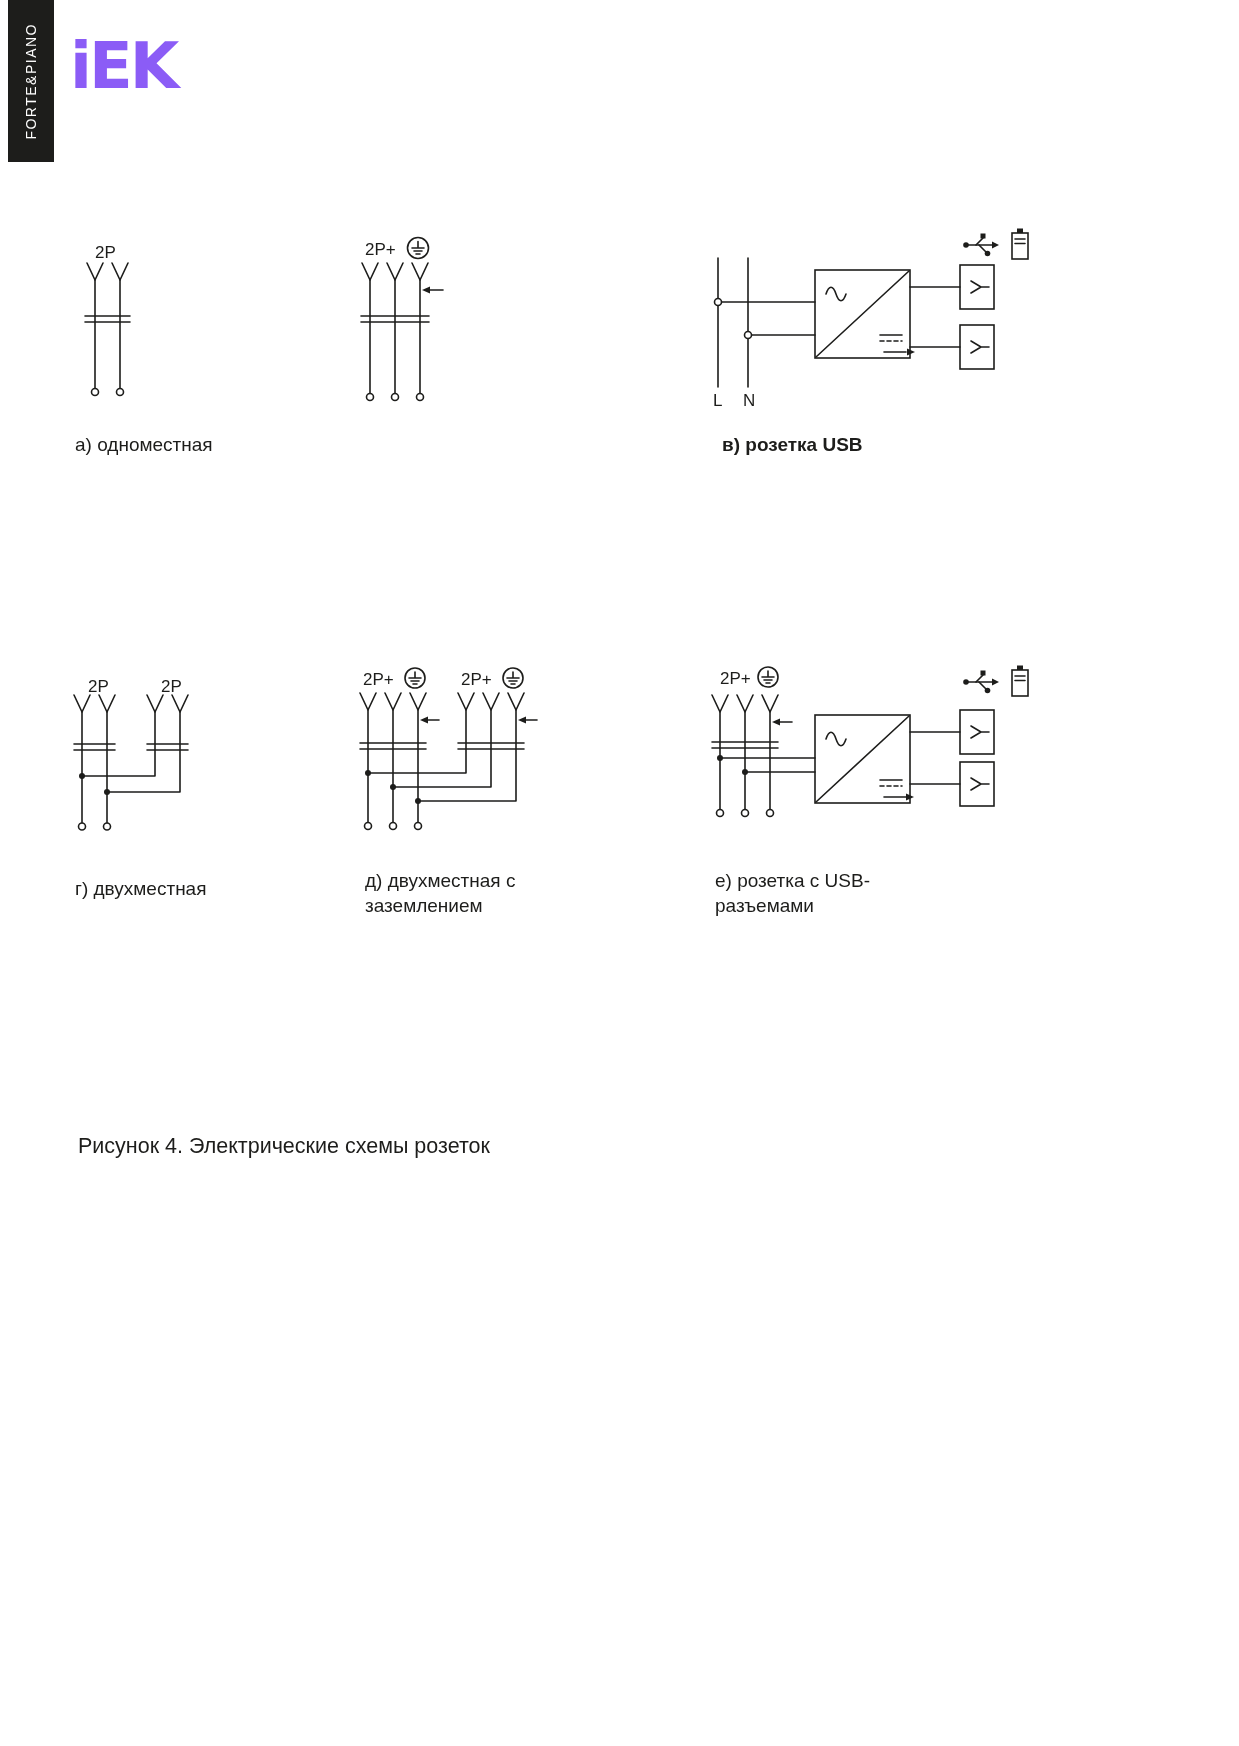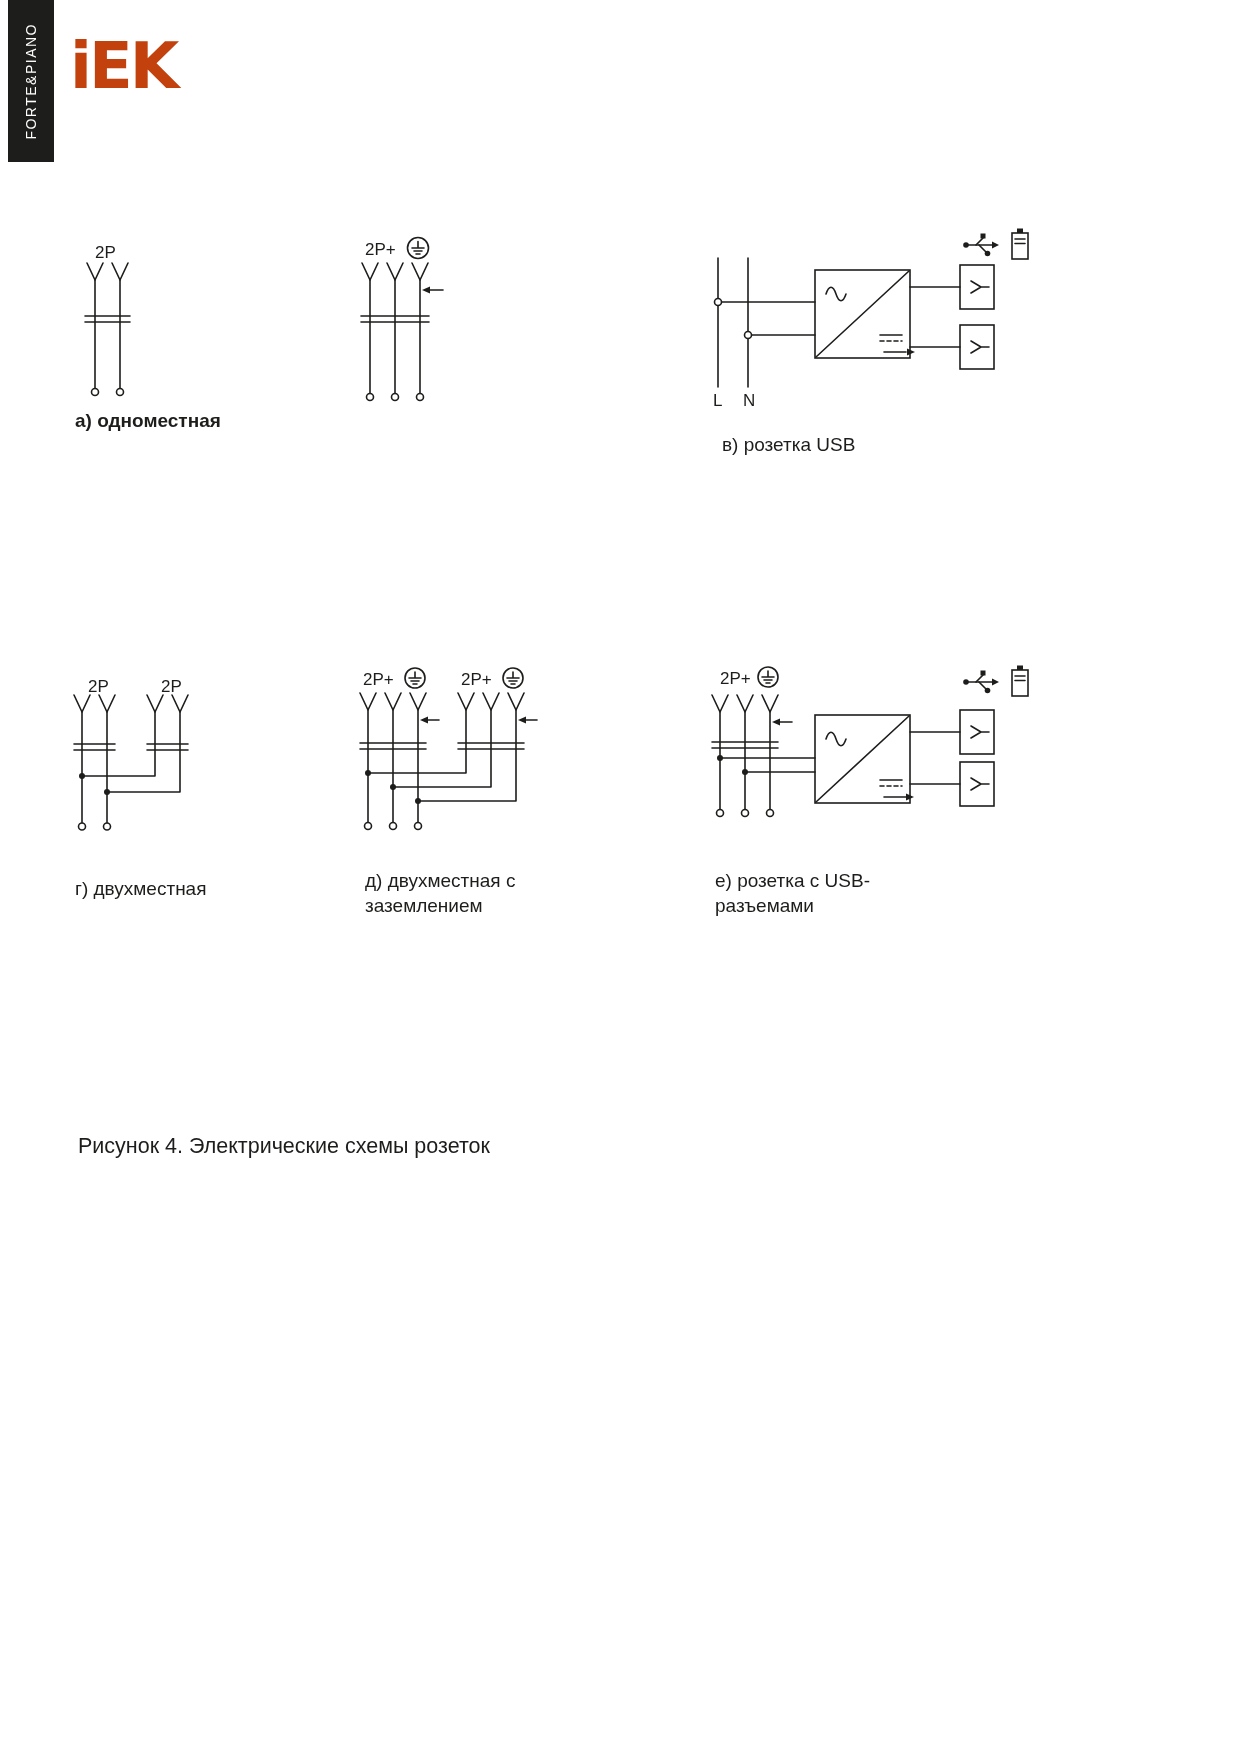--- a/index.html
+++ b/index.html
@@ -6,21 +6,21 @@
   html,body { background:#ffffff; }
   body { font-family:"Liberation Sans", sans-serif; color:#1d1d1b; }
   .page { position:relative; width:1239px; height:1746px; background:#ffffff; margin:0 auto; overflow:hidden; }
 
   .brand-bar { position:absolute; left:8px; top:0; width:46px; height:162px; background:#1d1d1b;
                display:flex; align-items:center; justify-content:center; }
   .brand-text { color:#ffffff; font-size:14px; font-weight:500; letter-spacing:1.5px;
                 writing-mode:vertical-rl; transform:rotate(180deg); white-space:nowrap; }
 
   .logo { position:absolute; left:70px; top:34px; font-family:"DejaVu Sans", sans-serif;
-          font-weight:900; font-size:64px; letter-spacing:-3px; color:#c2410c; line-height:1; }
+          font-weight:900; font-size:64px; letter-spacing:-3px; color:#8b5cf6; line-height:1; }
 
   svg.diag { position:absolute; overflow:visible; }
   .wire { stroke:#1d1d1b; stroke-width:1.6; fill:none; stroke-linecap:round; }
   .term { stroke:#1d1d1b; stroke-width:1.6; fill:#ffffff; }
   .dot  { fill:#1d1d1b; stroke:none; }
   .ah   { fill:#1d1d1b; stroke:none; }
   .dtext { font-family:"Liberation Sans", sans-serif; font-size:17px; fill:#1d1d1b; }
 
   .cap { position:absolute; font-size:19px; line-height:1.32; color:#1d1d1b; }
   .figcap { position:absolute; left:78px; top:1134px; font-size:21.5px; color:#1d1d1b; }
@@ -192,21 +192,21 @@
       <path class="wire" d="M281,24 L288,31"></path>
       <circle class="ah" cx="289.5" cy="32.5" r="2.8"></circle>
     </g>
     <g>
       <rect class="wire" x="314" y="12" width="16" height="26"></rect>
       <rect class="ah" x="319" y="7.5" width="6" height="4.5"></rect>
       <path class="wire" d="M317,18 H327 M317,22.5 H327"></path>
     </g>
   </svg>
 
-  <div class="cap" style="left:75px; top:408px;font-weight:bold;">а) одноместная</div>
-  <div class="cap" style="left:722px; top:432px;">в) розетка USB</div>
+  <div class="cap" style="left:75px; top:432px;">а) одноместная</div>
+  <div class="cap" style="left:722px; top:432px;font-weight:bold;">в) розетка USB</div>
   <div class="cap" style="left:75px; top:876px;text-align:center;">г) двухместная</div>
   <div class="cap" style="left:715px; top:868px; width:205px;">е) розетка с USB-разъемами</div>
   <div class="cap" style="left:365px; top:868px; width:200px;">д) двухместная с заземлением</div>
 
   <div class="figcap">Рисунок 4. Электрические схемы розеток</div>
 
 </div>
 
 </body></html>

